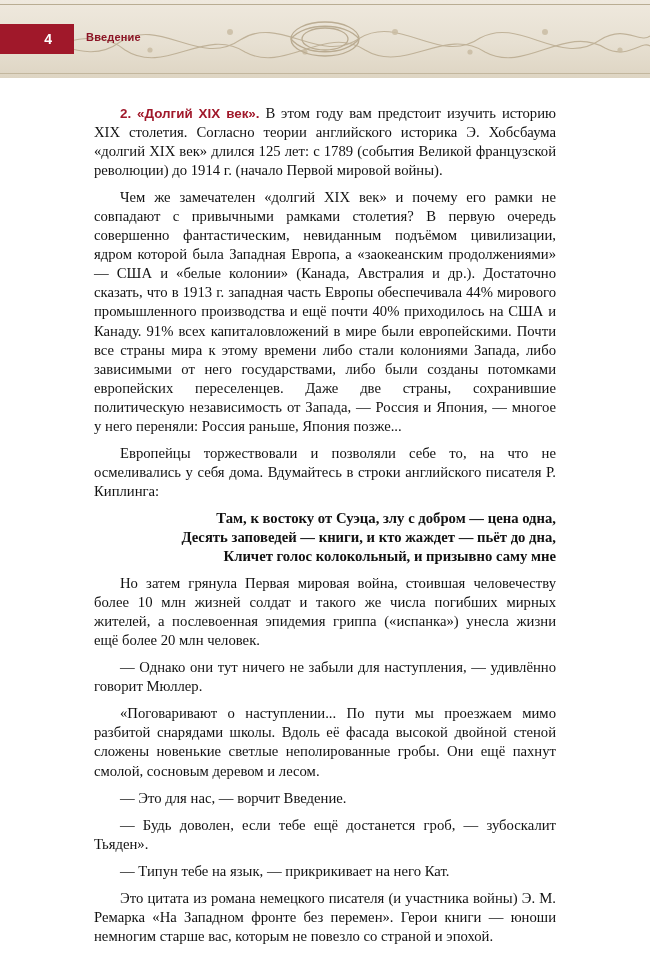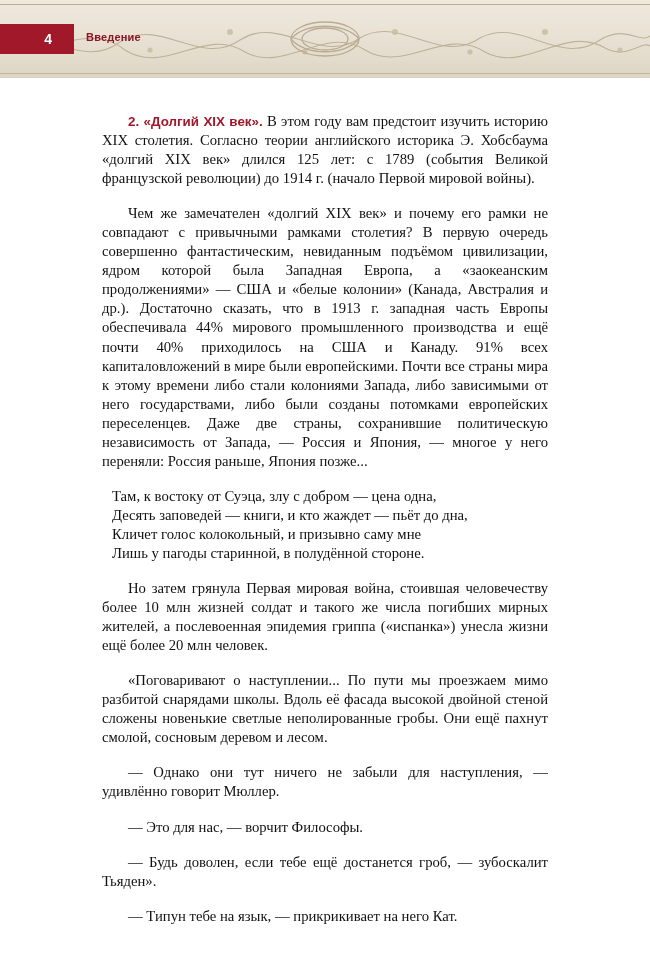--- a/index.html
+++ b/index.html
@@ -84,33 +84,34 @@
     left: 86px;
     width: 478px;
     font-size: 14.7px;
     line-height: 19.05px;
     color: #111111;
     text-align: justify;
     text-justify: inter-word;
     hyphens: manual;
   }
   .column p {
-    margin: 16px;
+    margin: 8px;
     text-indent: 26px;
   }
   .section-lead {
     color: #a0182a;
     font-family: "Liberation Sans", sans-serif;
     font-weight: bold;
     font-size: 13.4px;
   }
   .verse {
-    margin: 0;
+    margin: 8px;
     text-indent: 26px;
-    text-align: left;
+    text-align: right;
+    font-weight: bold;
   }
   .verse-line {
     display: block;
     text-indent: 26px;
   }
 </style>
 </head>
 <body>
 
 <div class="top-band">
@@ -146,28 +147,29 @@
 
 <div class="running-head">Введение</div>
 
 <div class="column">
 
   <p>
     <span class="section-lead">2. «Долгий XIX век».</span><span> В этом году вам предстоит изучить историю XIX столетия. Согласно теории английского историка Э. Хобсбаума «долгий XIX век» длился 125 лет: с 1789 (события Великой французской революции) до 1914 г. (начало Первой мировой войны).</span>
   </p>
 
   <p>Чем же замечателен «долгий XIX век» и почему его рамки не совпадают с привычными рамками столетия? В первую очередь совершенно фантастическим, невиданным подъёмом цивилизации, ядром которой была Западная Европа, а «заокеанским продолжениями» — США и «белые колонии» (Канада, Австралия и др.). Достаточно сказать, что в 1913 г. западная часть Европы обеспечивала 44% мирового промышленного производства и ещё почти 40% приходилось на США и Канаду. 91% всех капиталовложений в мире были европейскими. Почти все страны мира к этому времени либо стали колониями Запада, либо зависимыми от него государствами, либо были созданы потомками европейских переселенцев. Даже две страны, сохранившие политическую независимость от Запада, — Россия и Япония, — многое у него переняли: Россия раньше, Япония позже...</p>
+  <p>Европейцы торжествовали и позволяли себе то, на что не осмеливались у себя дома. Вдумайтесь в строки английского писателя Р. Киплинга:</p>
 
   <div class="verse">
     <span class="verse-line">Там, к востоку от Суэца, злу с добром — цена одна,</span>
     <span class="verse-line">Десять заповедей — книги, и кто жаждет — пьёт до дна,</span>
     <span class="verse-line">Кличет голос колокольный, и призывно саму мне</span>
-    <span class="verse-line">Лишь у пагоды старинной, в полудённой стороне.</span>
   </div>
 
   <p>Но затем грянула Первая мировая война, стоившая человечеству более 10 млн жизней солдат и такого же числа погибших мирных жителей, а послевоенная эпидемия гриппа («испанка») унесла жизни ещё более 20 млн человек.</p>
+  <p>— Однако они тут ничего не забыли для наступления, — удивлённо говорит Мюллер.</p>
   <p>«Поговаривают о наступлении... По пути мы проезжаем мимо разбитой снарядами школы. Вдоль её фасада высокой двойной стеной сложены новенькие светлые неполированные гробы. Они ещё пахнут смолой, сосновым деревом и лесом.</p>
-  <p>— Однако они тут ничего не забыли для наступления, — удивлённо говорит Мюллер.</p>
-  <p>— Это для нас, — ворчит Философы.</p>
+  <p>— Это для нас, — ворчит Введение.</p>
   <p>— Будь доволен, если тебе ещё достанется гроб, — зубоскалит Тьяден».</p>
   <p>— Типун тебе на язык, — прикрикивает на него Кат.</p>
+  <p>Это цитата из романа немецкого писателя (и участника войны) Э. М. Ремарка «На Западном фронте без перемен». Герои книги — юноши немногим старше вас, которым не повезло со страной и эпохой.</p>
 
 </div>
 
 </body></html>

